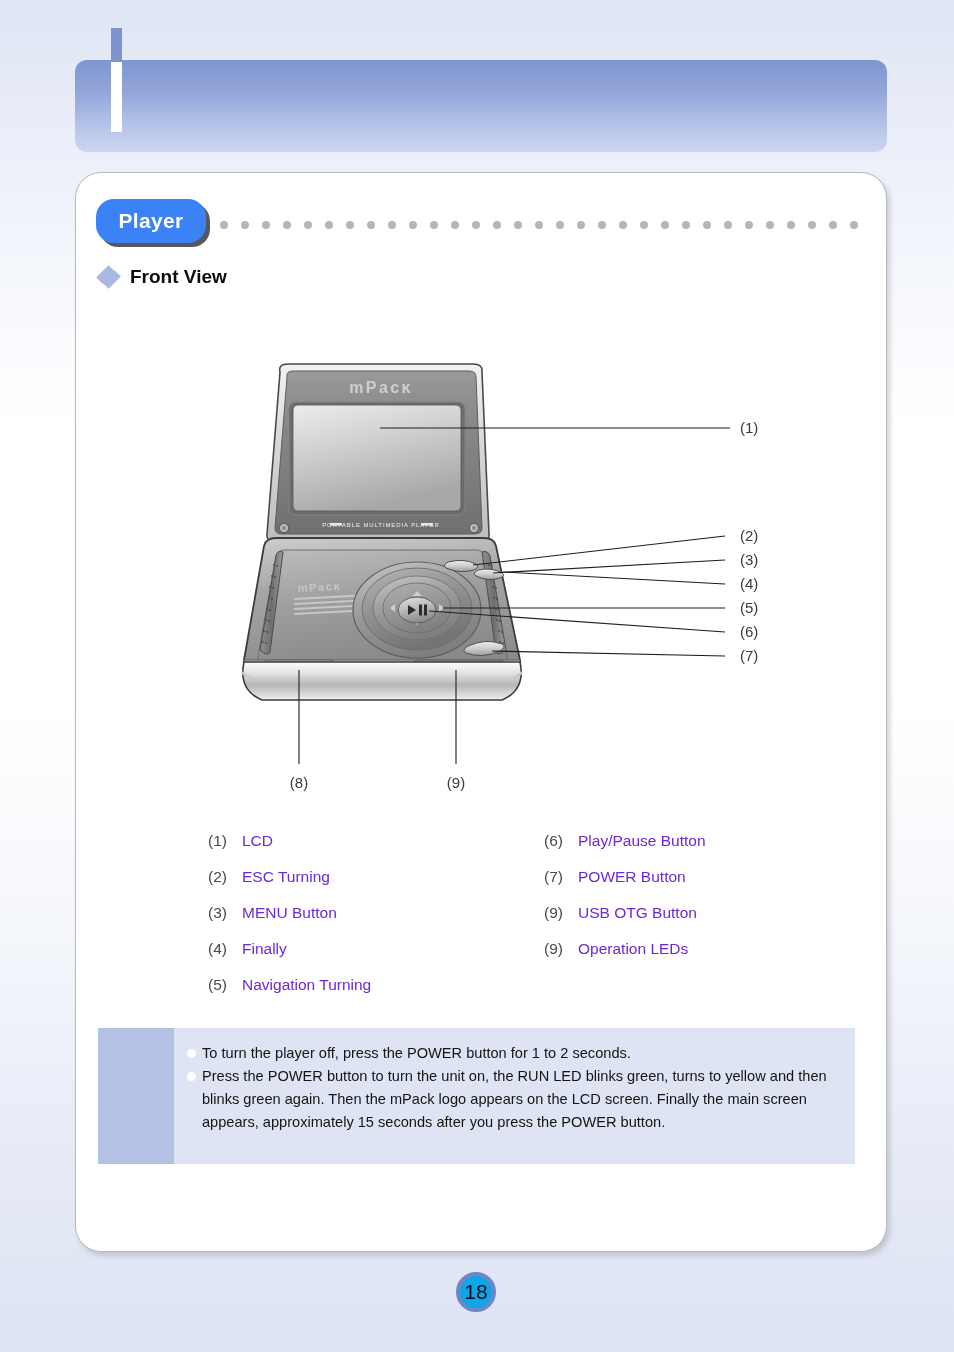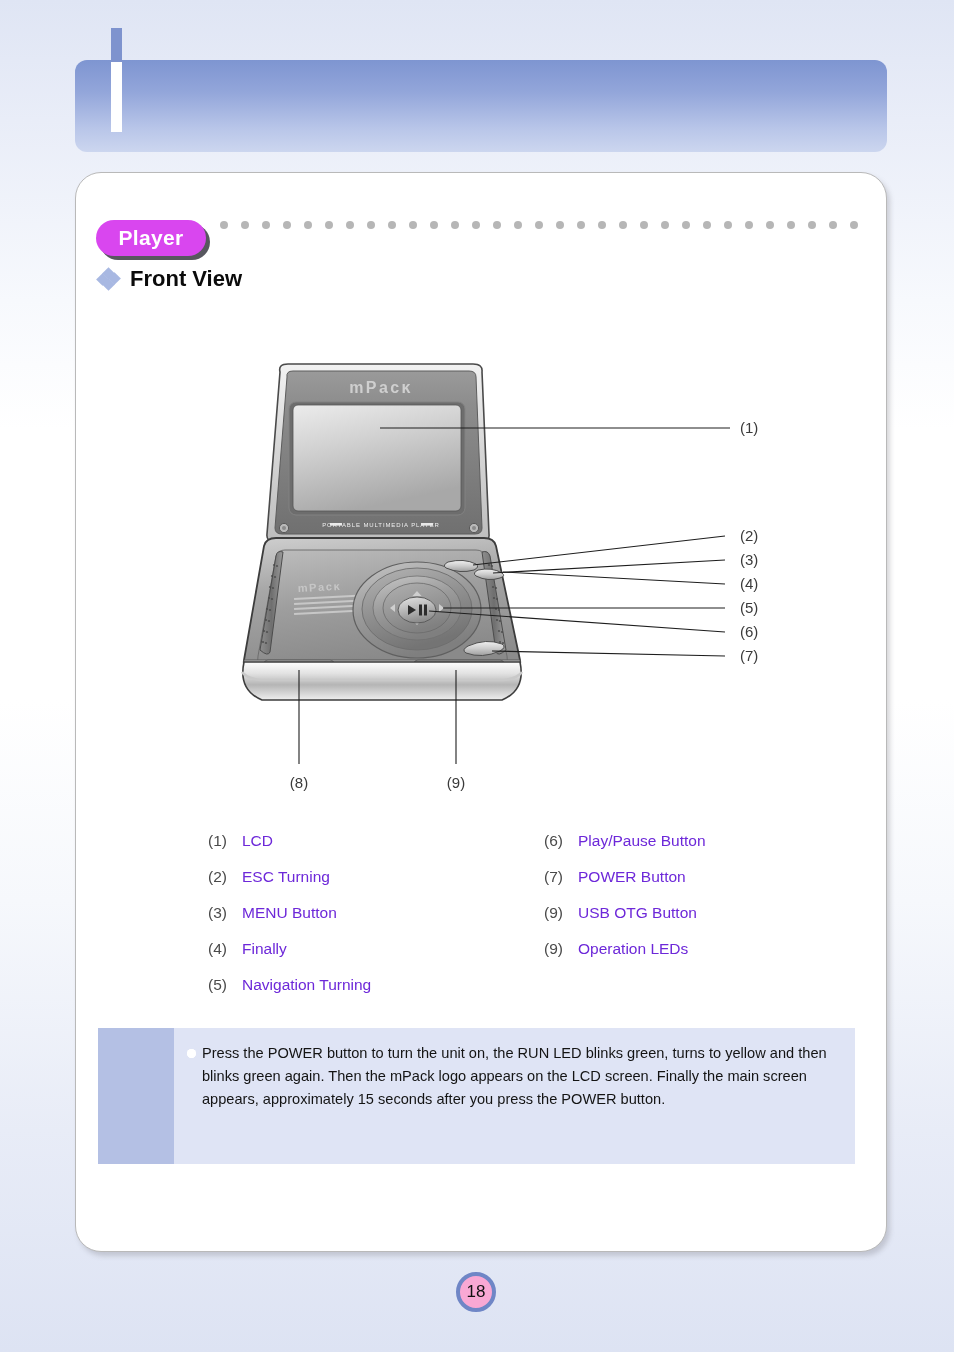--- a/index.html
+++ b/index.html
@@ -61,25 +61,25 @@
     background: #ffffff;
     border: 1px solid #b9b9b9;
     border-radius: 26px;
     box-shadow: 3px 4px 5px rgba(120,120,130,0.30);
   }
 
   
   .tab-pill {
     position: absolute;
     left: 96px;
-    top: 220px;
+    top: 199px;
     width: 110px;
-    height: 36px;
+    height: 44px;
     border-radius: 18px;
-    background: #d946ef;
+    background: #3b82f6;
     box-shadow: 4px 4px 0 rgba(40,40,50,0.78);
     display: flex;
     align-items: center;
     justify-content: center;
   }
   .tab-pill span {
     color: #ffffff;
     font-size: 21px;
     font-weight: bold;
     letter-spacing: 0.3px;
@@ -119,21 +119,21 @@
     width: 9px;
     height: 9px;
     background: #a8b8e2;
     transform: rotate(45deg);
   }
   .diamond-cluster i.d1 { left: 0px;  top: 6px; }
   .diamond-cluster i.d2 { left: 6px;  top: 0px; }
   .diamond-cluster i.d3 { left: 6px;  top: 11px; }
   .diamond-cluster i.d4 { left: 12px; top: 5px; }
   .subhead-text {
-    font-size: 22px;
+    font-size: 19px;
     font-weight: bold;
     color: #0b0b0b;
   }
 
   
   .illustration {
     position: absolute;
     left: 190px;
     top: 360px;
     width: 600px;
@@ -210,26 +210,26 @@
   }
 
   
   .page-num {
     position: absolute;
     left: 456px;
     top: 1272px;
     width: 40px;
     height: 40px;
     border-radius: 50%;
-    background: #f9a8d4;
+    background: #0ea5e9;
     border: 4px solid #6f86c6;
     display: flex;
     align-items: center;
     justify-content: center;
-    font-size: 17px;
+    font-size: 21px;
     color: #111111;
     box-sizing: border-box;
   }
 </style>
 </head>
 <body>
 
 <div class="header-bar"></div>
 <div class="header-accent-top"></div>
 <div class="header-accent-white"></div>
@@ -559,20 +559,21 @@
         <span class="legend-label">Operation LEDs</span>
       </div>
     </div>
 </div>
 
 <div class="notebox">
   <div class="notebox-accent"></div>
   <div class="notebox-body">
     <div class="note-item">
       <span class="bullet"></span>
+      <span>To turn the player off, press the POWER button for 1 to 2 seconds.</span>
     </div>
     <div class="note-item">
       <span class="bullet"></span>
       <span>Press the POWER button to turn the unit on, the RUN LED blinks green, turns to yellow and then blinks green again. Then the mPack logo appears on the LCD screen. Finally the main screen appears, approximately 15 seconds after you press the POWER button.</span>
     </div>
   </div>
 </div>
 
 <div class="page-num">
   <span>18</span>

